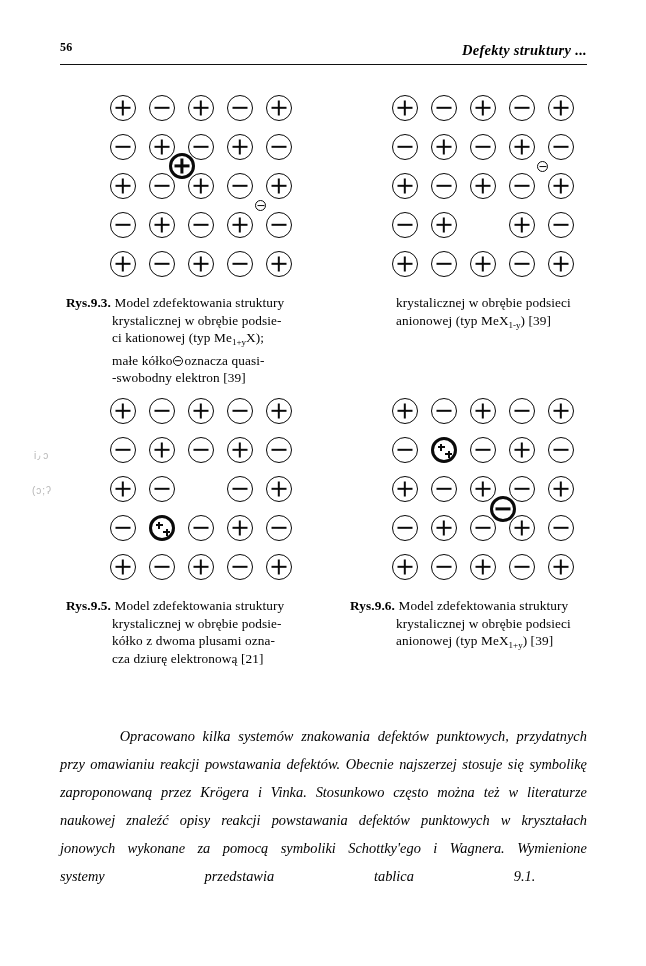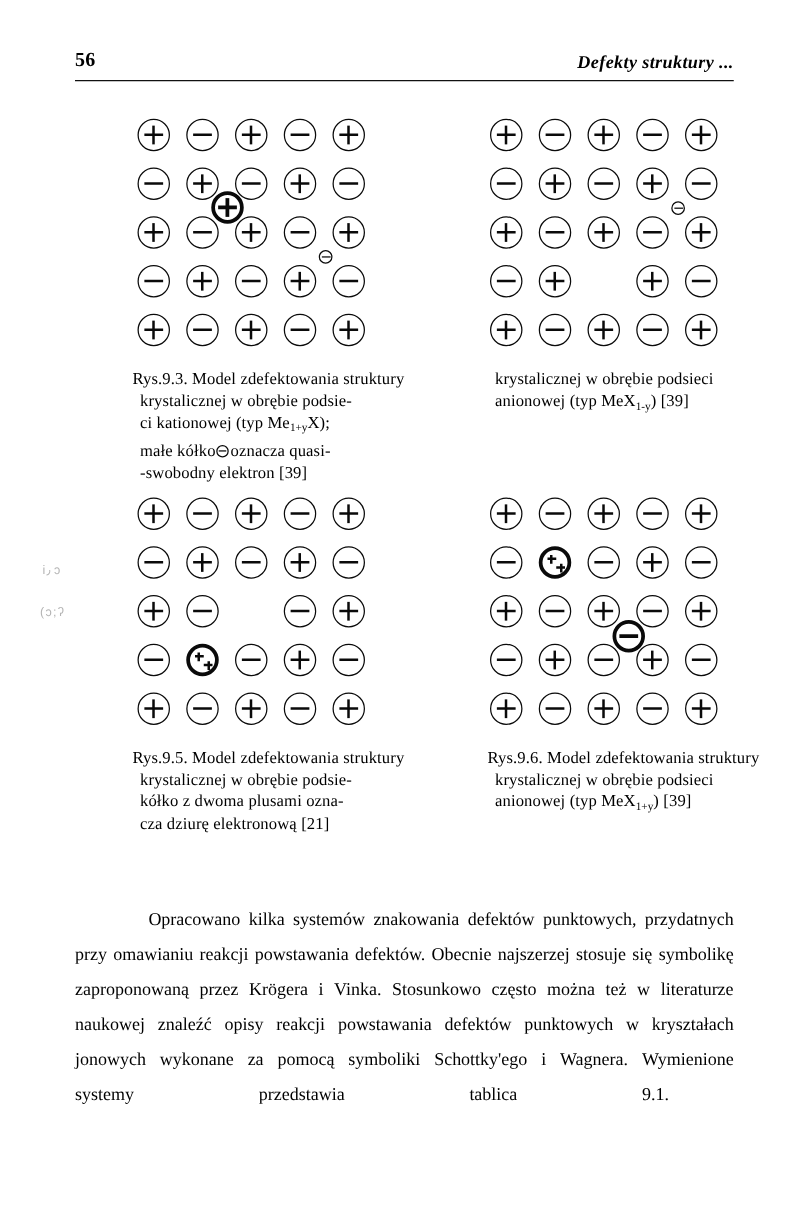--- a/index.html
+++ b/index.html
@@ -28,21 +28,21 @@
     position: absolute;
     left: 60px;
     top: 40px;
     width: 527px;
     height: 26px;
   }
   .header-page-no {
     position: absolute;
     left: 0;
     top: 0;
-    font-size: 16px;
+    font-size: 12px;
     font-weight: bold;
     letter-spacing: 0.2px;
     text-align: right;
   }
   .header-title {
     position: absolute;
     right: 0;
     top: 2px;
     font-size: 14.5px;
     font-style: italic;
@@ -146,22 +146,21 @@
     position: absolute;
     font-size: 13.3px;
     line-height: 17.6px;
     letter-spacing: 0.1px;
   }
   .caption .cap-line {
     display: block;
     white-space: nowrap;
   }
   .caption .cap-label {
-    font-weight: normal;
-    margin-left: 40px;
+    font-weight: bold;
   }
   .caption .indent {
     padding-left: 46px;
   }
   .caption sub {
     font-size: 9px;
     vertical-align: -3px;
     letter-spacing: 0;
   }
   .caption .circ-minus {
@@ -185,20 +184,21 @@
   }
 
   
   .body-text {
     position: absolute;
     left: 60px;
     top: 722px;
     width: 527px;
     font-size: 14.4px;
     line-height: 28px;
+    font-style: italic;
   }
   .body-line {
     display: flex;
     justify-content: space-between;
     white-space: nowrap;
   }
   .body-line.last {
     justify-content: space-between;
   }
   .body-line.first .lead {

